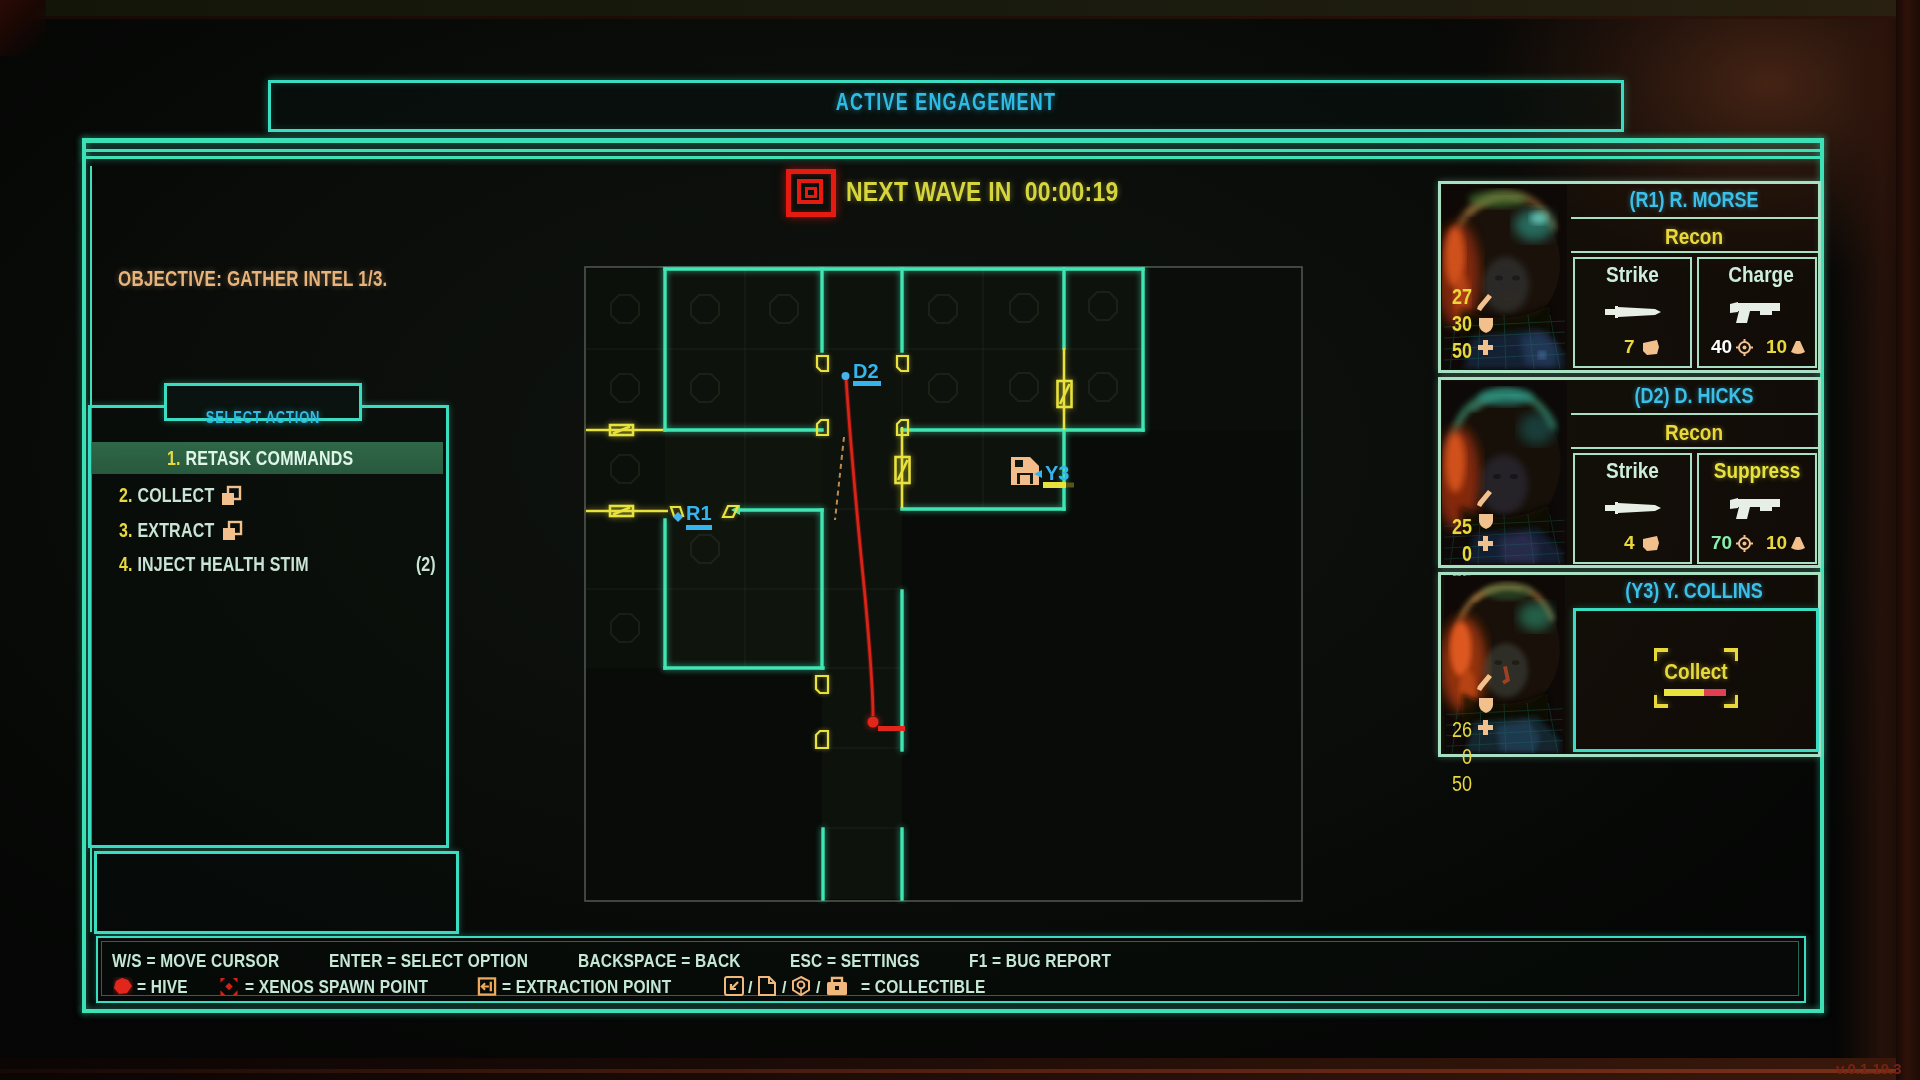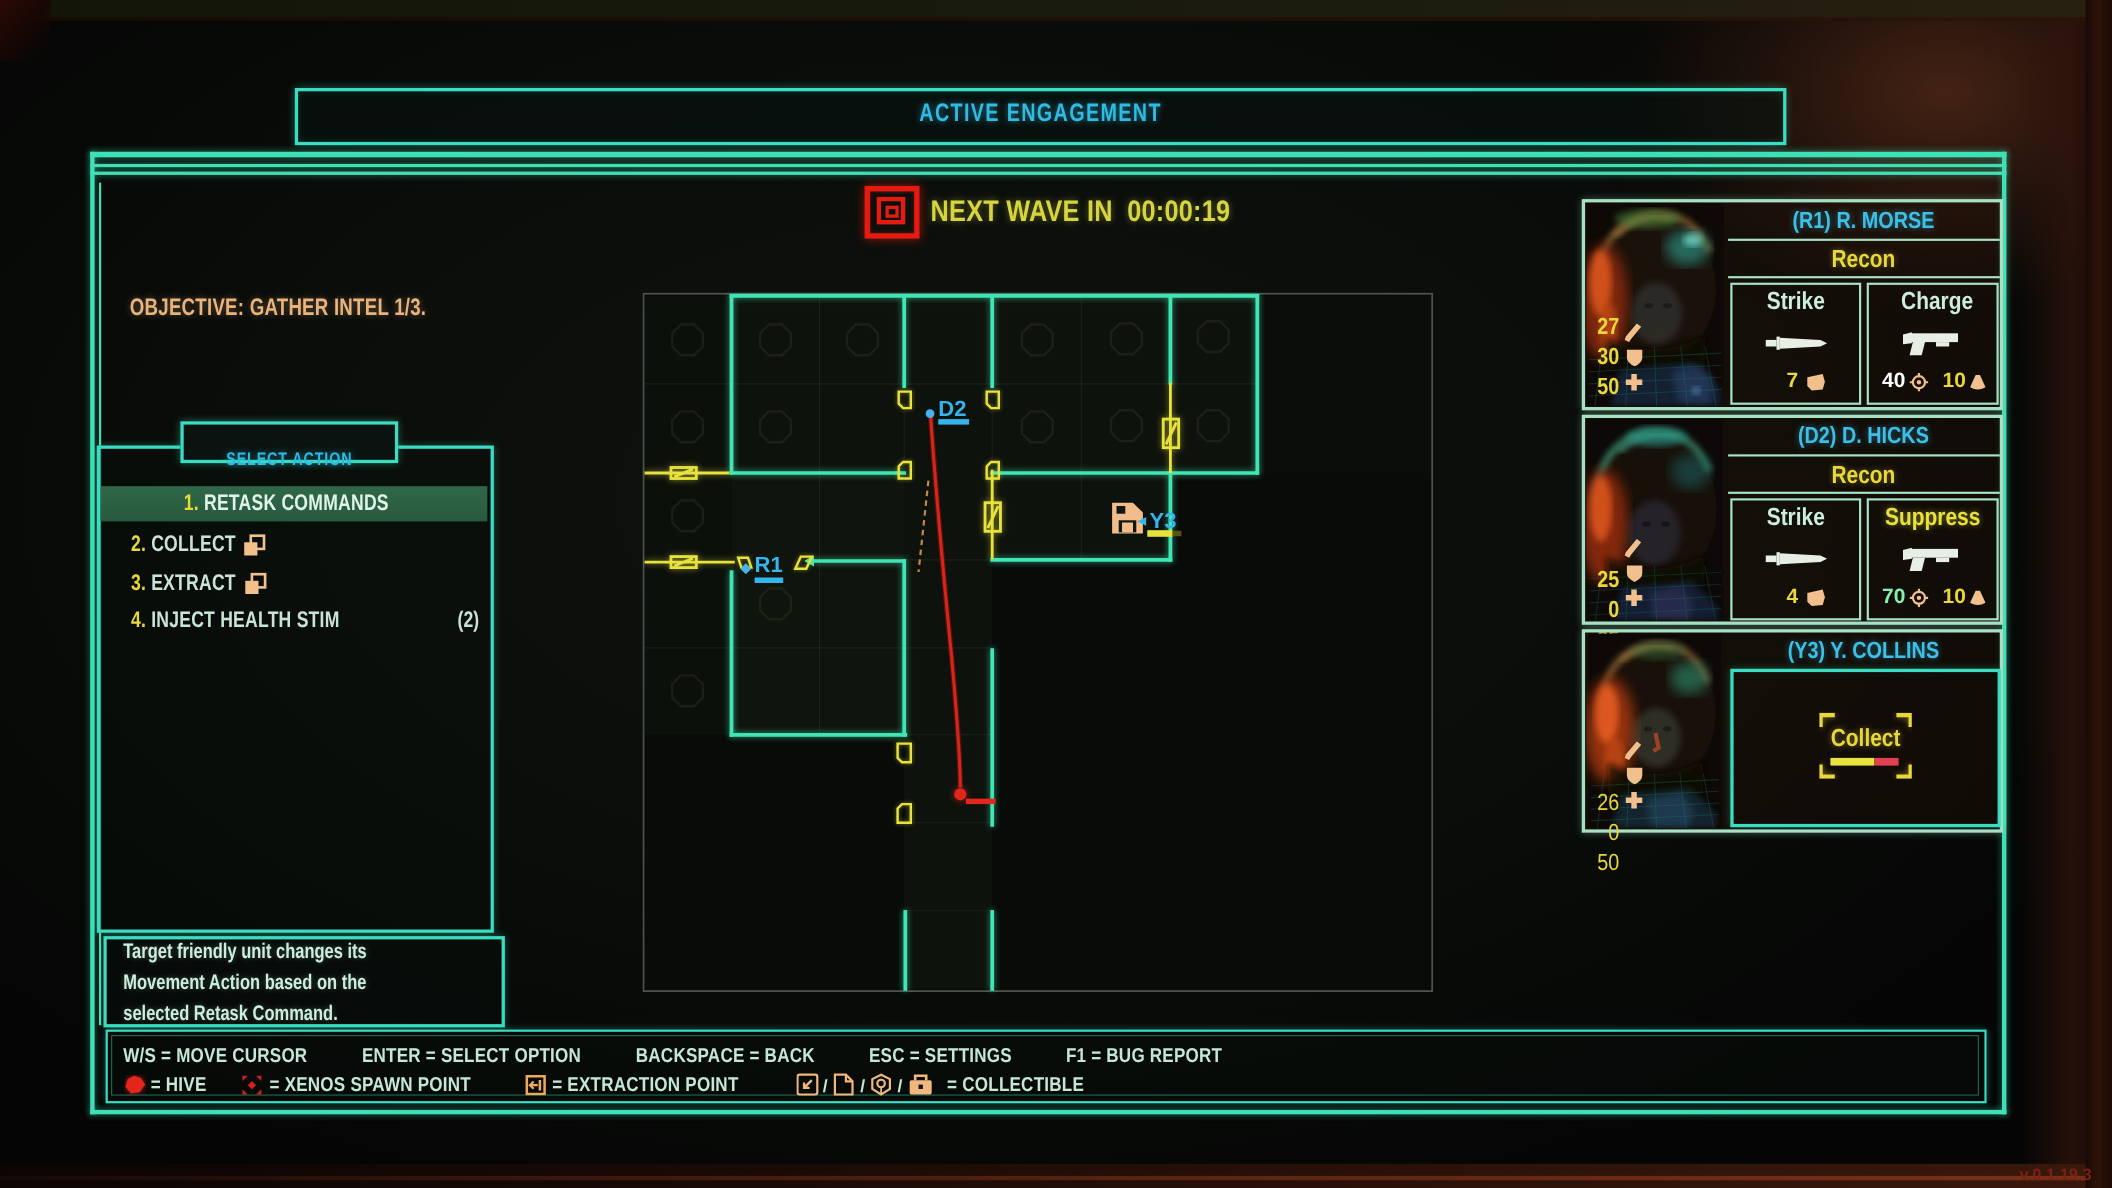--- a/index.html
+++ b/index.html
@@ -88,21 +88,20 @@
       <rect x="8" y="2" width="12" height="12" fill="none" stroke="#f2c08c" stroke-width="2.4"></rect>
       <rect x="2" y="8" width="12" height="12" fill="#f2c08c"></rect>
     </svg>
 
 <div class="abs" style="left:119px;top:556px;font-size:16px;font-weight:bold;letter-spacing:.2px;"><span class="ty"><span style="color:#e8d83a;">4.</span> <span style="color:#c9e4d4;">INJECT HEALTH STIM</span></span></div>
 
 <div class="abs" style="left:416px;top:556px;font-size:16px;font-weight:bold;color:#c9e4d4;"><span class="ty">(2)</span></div>
 
 <div class="abs" style="left:94px;top:851px;width:359px;height:77px;border:3px solid #3adcc2;background:rgba(8,16,12,.4);box-shadow:0 0 7px rgba(62,224,182,.35);"></div>
 
-<div class="abs" style="left:112px;top:861px;width:340px;font-size:15px;font-weight:bold;line-height:22px;color:#cdeedd;text-shadow:0 0 5px rgba(180,240,210,.3);"><span class="ty">Target friendly unit changes its<br>Movement Action based on the<br>selected Retask Command.</span></div>
 
 <svg class="abs" style="left:584px;top:266px;" width="720" height="638" viewBox="0 0 720 638">
 
   <rect x="1" y="1" width="718" height="635" fill="#080b08"></rect>
 
   <rect x="81" y="3" width="478" height="161" fill="#0e120c"></rect>
 
   <rect x="559" y="3" width="159" height="161" fill="#0a0d0a"></rect>
 
   <rect x="2" y="3" width="79" height="399" fill="#0c100b"></rect>

